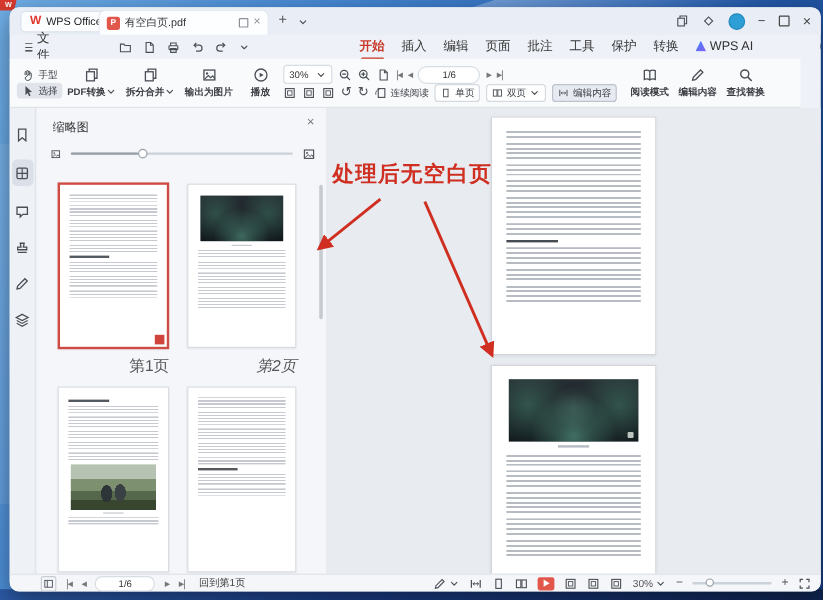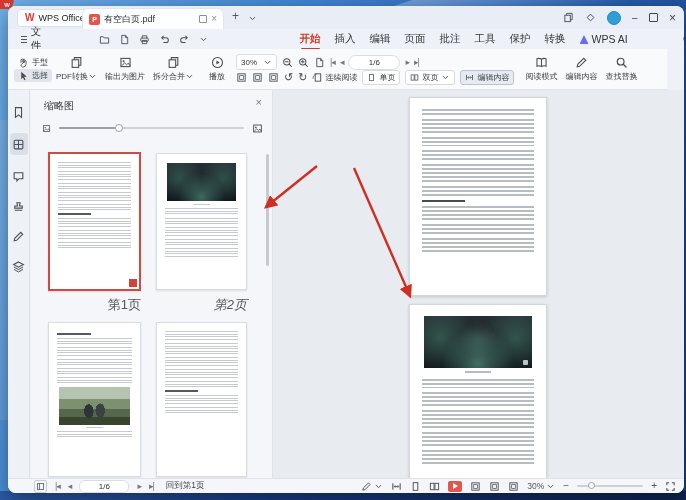--- a/index.html
+++ b/index.html
@@ -58,21 +58,21 @@
   .sharebtn{margin-right:10px;height:16px;padding:0 8px;background:#e2473a;border-radius:3px;color:#fff;
       display:flex;align-items:center;gap:3px;font-size:9.5px;}
 
   
   .ribbon{position:absolute;left:0;top:43px;right:17px;height:41px;background:#f9fafc;
       border-bottom:1px solid #e0e4ea;display:flex;align-items:center;padding:2px 2px 2px 6px;box-sizing:border-box;overflow:hidden;}
   .rb-handsel{display:flex;flex-direction:column;justify-content:space-between;padding:2px 0;flex:none;}
   .hs{display:flex;align-items:center;gap:3px;font-size:8px;color:#3a3d42;padding:1px 4px;border-radius:3px;white-space:nowrap;}
   .hs.active{background:#e1e5eb;}
   .rb-big{display:flex;flex-direction:column;align-items:center;justify-content:center;gap:2px;
-      font-size:8px;color:#3a3d42;flex:none;padding:0 4px;white-space:nowrap;text-align:center;}
+      font-size:8px;color:#3a3d42;flex:none;padding:0 4px;white-space:nowrap;text-align:center;font-weight:bold;}
   .vdiv{width:1px;background:#e3e7ed;margin:5px 3px;flex:none;}
   .rb-mid{display:flex;flex-direction:column;justify-content:space-between;padding:3px 0 2px;flex:none;}
   .rrow{display:flex;align-items:center;gap:5px;font-size:8px;color:#3a3d42;white-space:nowrap;}
   .combo{display:flex;align-items:center;gap:6px;background:#fff;border:1px solid #d8dde4;border-radius:3px;
       height:14px;padding:0 4px;font-size:8px;color:#333;}
   .pageind{width:50px;height:13px;background:#fff;border:1px solid #d8dde4;border-radius:8px;
       display:flex;align-items:center;justify-content:center;font-size:8px;color:#333;}
   .navg{color:#777;font-size:9px;letter-spacing:-1px;line-height:1;}
   .rot{font-size:11px;color:#4a4e55;line-height:1;}
   .chip{display:flex;align-items:center;gap:3px;border:1px solid #d5dae1;background:#fff;border-radius:3px;
@@ -391,31 +391,31 @@
       <div class="rb-big">
         <svg class="ic i13">
             <use href="#i-pages"></use>
           </svg>
         <span><span>PDF转换</span><svg class="ic i9">
               <use href="#i-chev"></use>
             </svg></span>
       </div>
       <div class="rb-big">
         <svg class="ic i13">
-            <use href="#i-pic"></use>
-          </svg>
-        <span>输出为图片</span>
-      </div>
-      <div class="rb-big">
-        <svg class="ic i13">
             <use href="#i-pages"></use>
           </svg>
         <span><span>拆分合并</span><svg class="ic i9">
               <use href="#i-chev"></use>
             </svg></span>
+      </div>
+      <div class="rb-big">
+        <svg class="ic i13">
+            <use href="#i-pic"></use>
+          </svg>
+        <span>输出为图片</span>
       </div>
       <div class="vdiv"></div>
       <div class="rb-big">
         <svg class="ic i13">
             <use href="#i-play"></use>
           </svg>
         <span>播放</span>
       </div>
       <div class="vdiv"></div>
       <div class="rb-mid">
@@ -629,20 +629,21 @@
         </div>
         <div class="mcap"></div>
         <div class="sk l3"></div>
         <div class="sk l4"></div>
         <div class="sk l5"></div>
         <div class="sk l4"></div>
         <div class="sk l4"></div>
       </div>
     </div>
 
+    <div class="annot">处理后无空白页</div>
     <svg class="arrows" width="676" height="487" viewBox="0 0 676 487">
       <defs>
         <marker id="ah" viewBox="0 0 10 10" refX="8" refY="5" markerWidth="5.5" markerHeight="5.5" orient="auto-start-reverse">
           <path d="M0 0L10 5 0 10z" fill="#cf2e21"></path>
         </marker>
       </defs>
       <line x1="309" y1="160" x2="258" y2="201" stroke="#cf2e21" stroke-width="2.4" marker-end="url(#ah)"></line>
       <line x1="346" y1="162" x2="402" y2="290" stroke="#cf2e21" stroke-width="2.4" marker-end="url(#ah)"></line>
     </svg>
 

